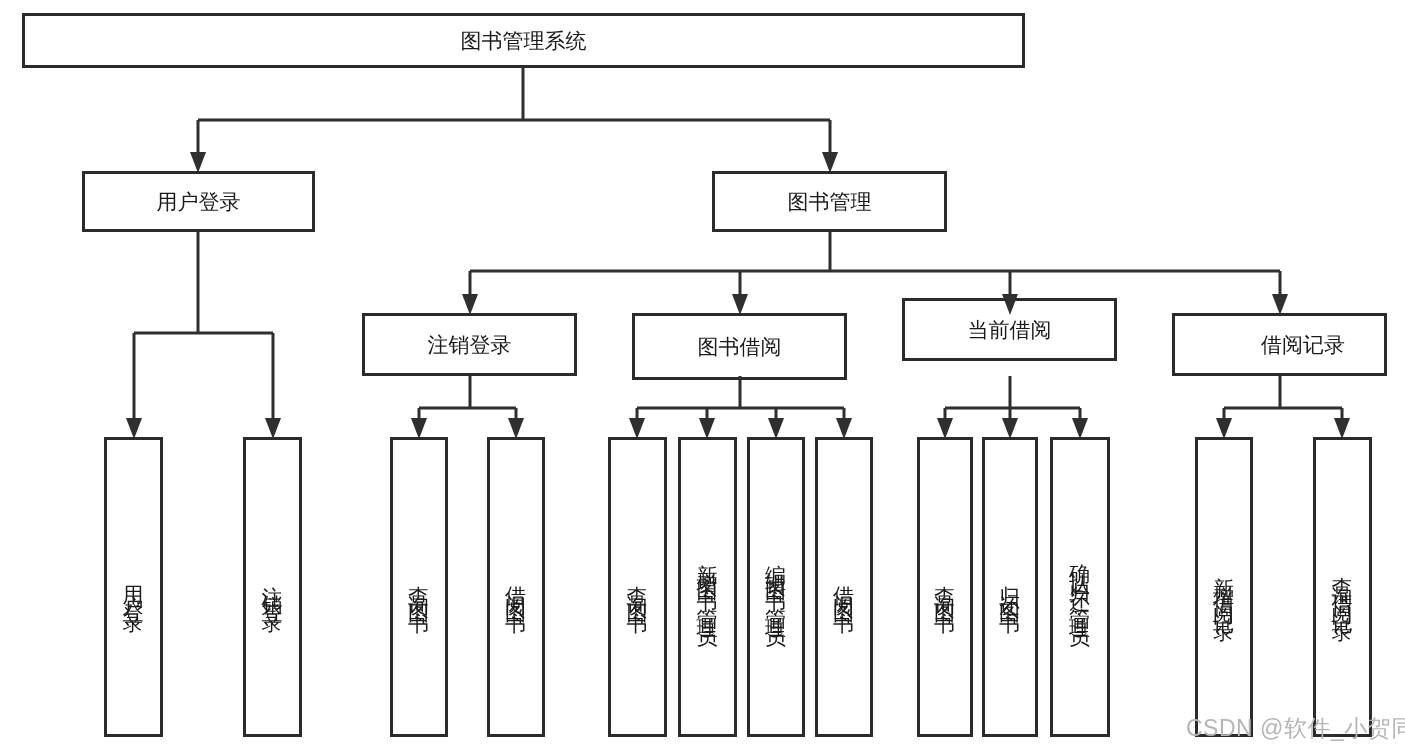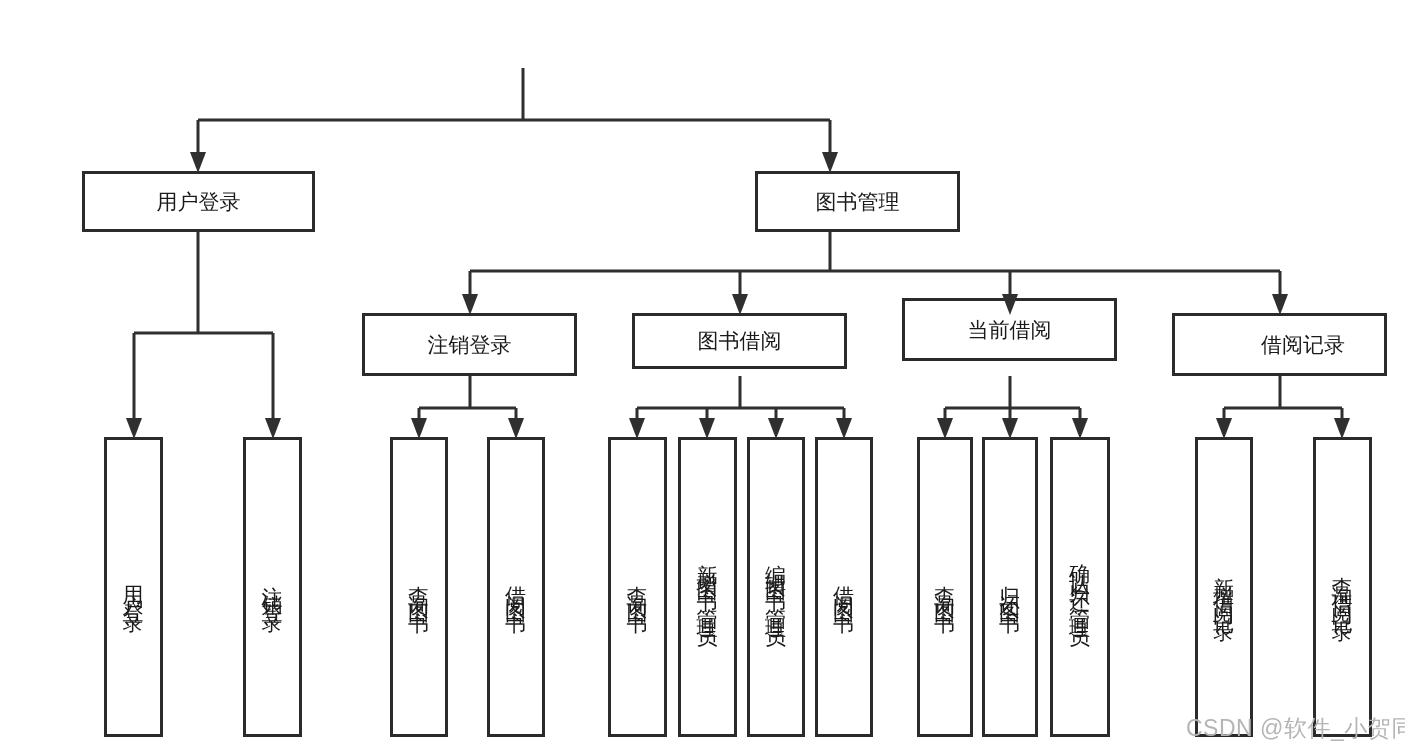--- a/index.html
+++ b/index.html
@@ -60,26 +60,27 @@
       <path d="M768,418 L784,418 L776,439 Z"></path>
       <path d="M836,418 L852,418 L844,439 Z"></path>
       <path d="M937,418 L953,418 L945,439 Z"></path>
       <path d="M1002,418 L1018,418 L1010,439 Z"></path>
       <path d="M1072,418 L1088,418 L1080,439 Z"></path>
       <path d="M1216,418 L1232,418 L1224,439 Z"></path>
       <path d="M1334,418 L1350,418 L1342,439 Z"></path>
     </g>
   </svg>
 
+  <div class="hnode" style="left:22px;top:13px;width:1003px;height:55px;">图书管理系统</div>
 
   <div class="hnode" style="left:82px;top:171px;width:233px;height:61px;">用户登录</div>
-  <div class="hnode" style="left:712px;top:171px;width:205px;height:61px;margin-left:43px;">图书管理</div>
+  <div class="hnode" style="left:712px;top:171px;width:235px;height:61px;">图书管理</div>
 
   <div class="hnode" style="left:362px;top:313px;width:215px;height:63px;">注销登录</div>
-  <div class="hnode" style="left:632px;top:313px;width:215px;height:56px;">图书借阅</div>
+  <div class="hnode" style="left:632px;top:313px;width:215px;height:67px;">图书借阅</div>
   <div class="hnode" style="left:902px;top:298px;width:215px;height:63px;">当前借阅</div>
   <div class="hnode" style="left:1172px;top:313px;width:215px;height:63px;padding-left:47px;">借阅记录</div>
 
   <div class="vnode" style="left:104px;top:437px;width:59px;height:300px;">
     <span class="vtext">用户登录</span>
   </div>
   <div class="vnode" style="left:243px;top:437px;width:59px;height:300px;">
     <span class="vtext">注销登录</span>
   </div>
 

